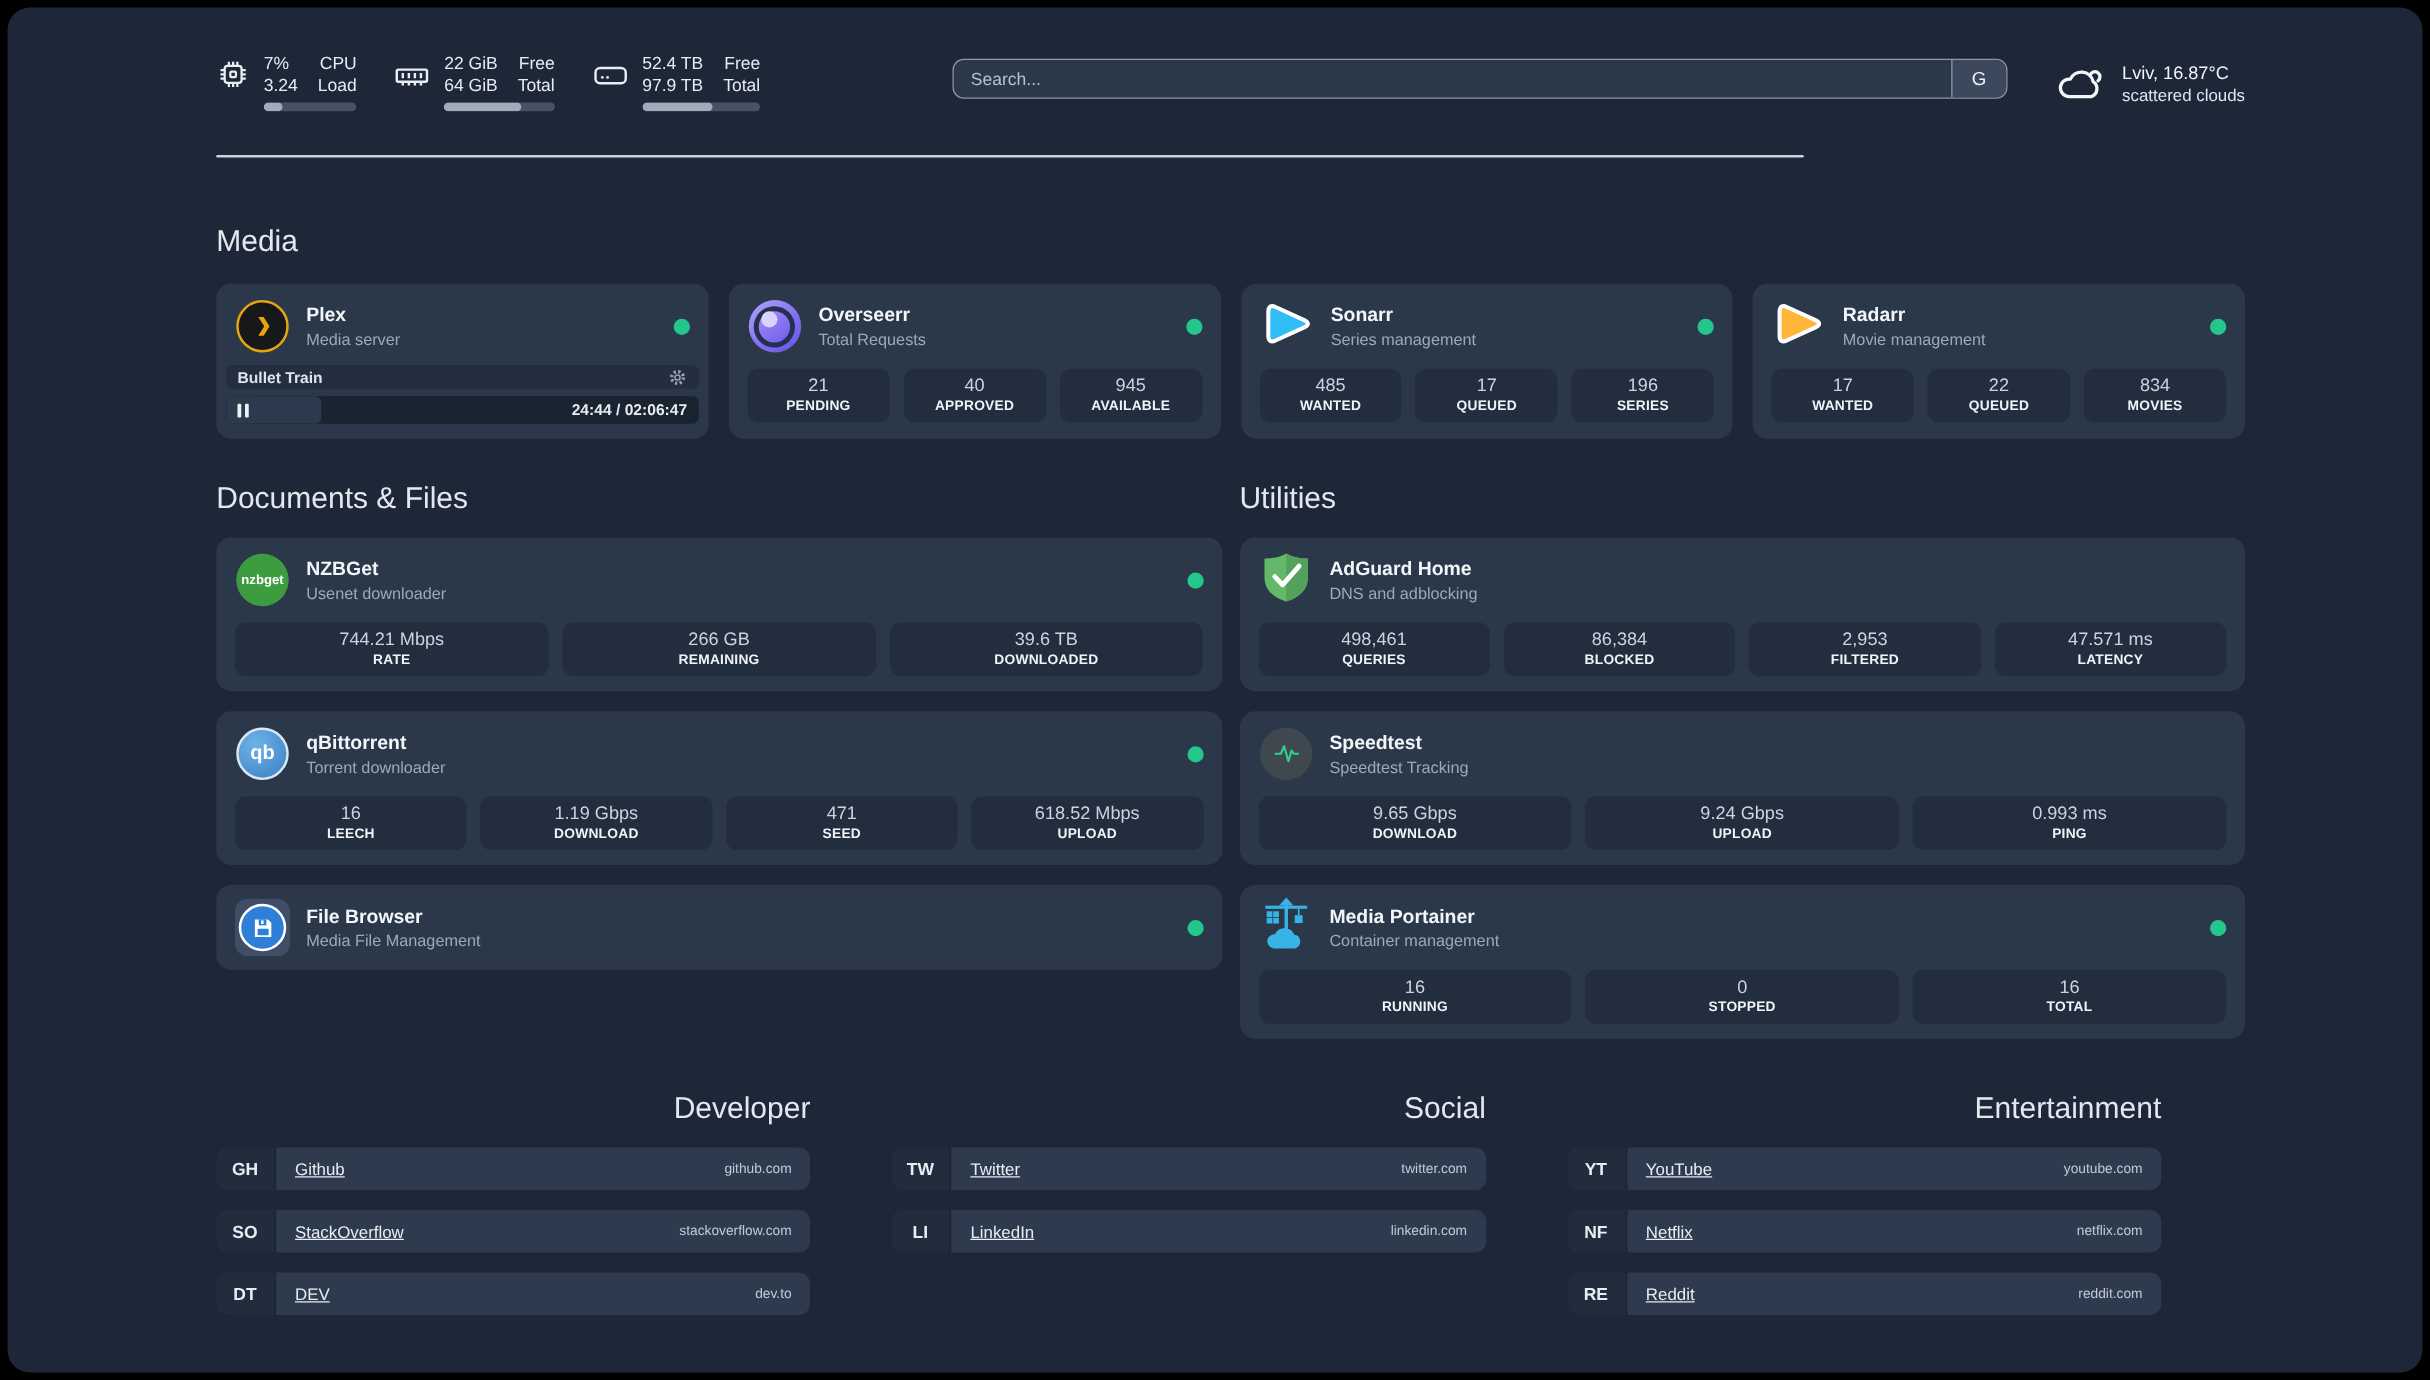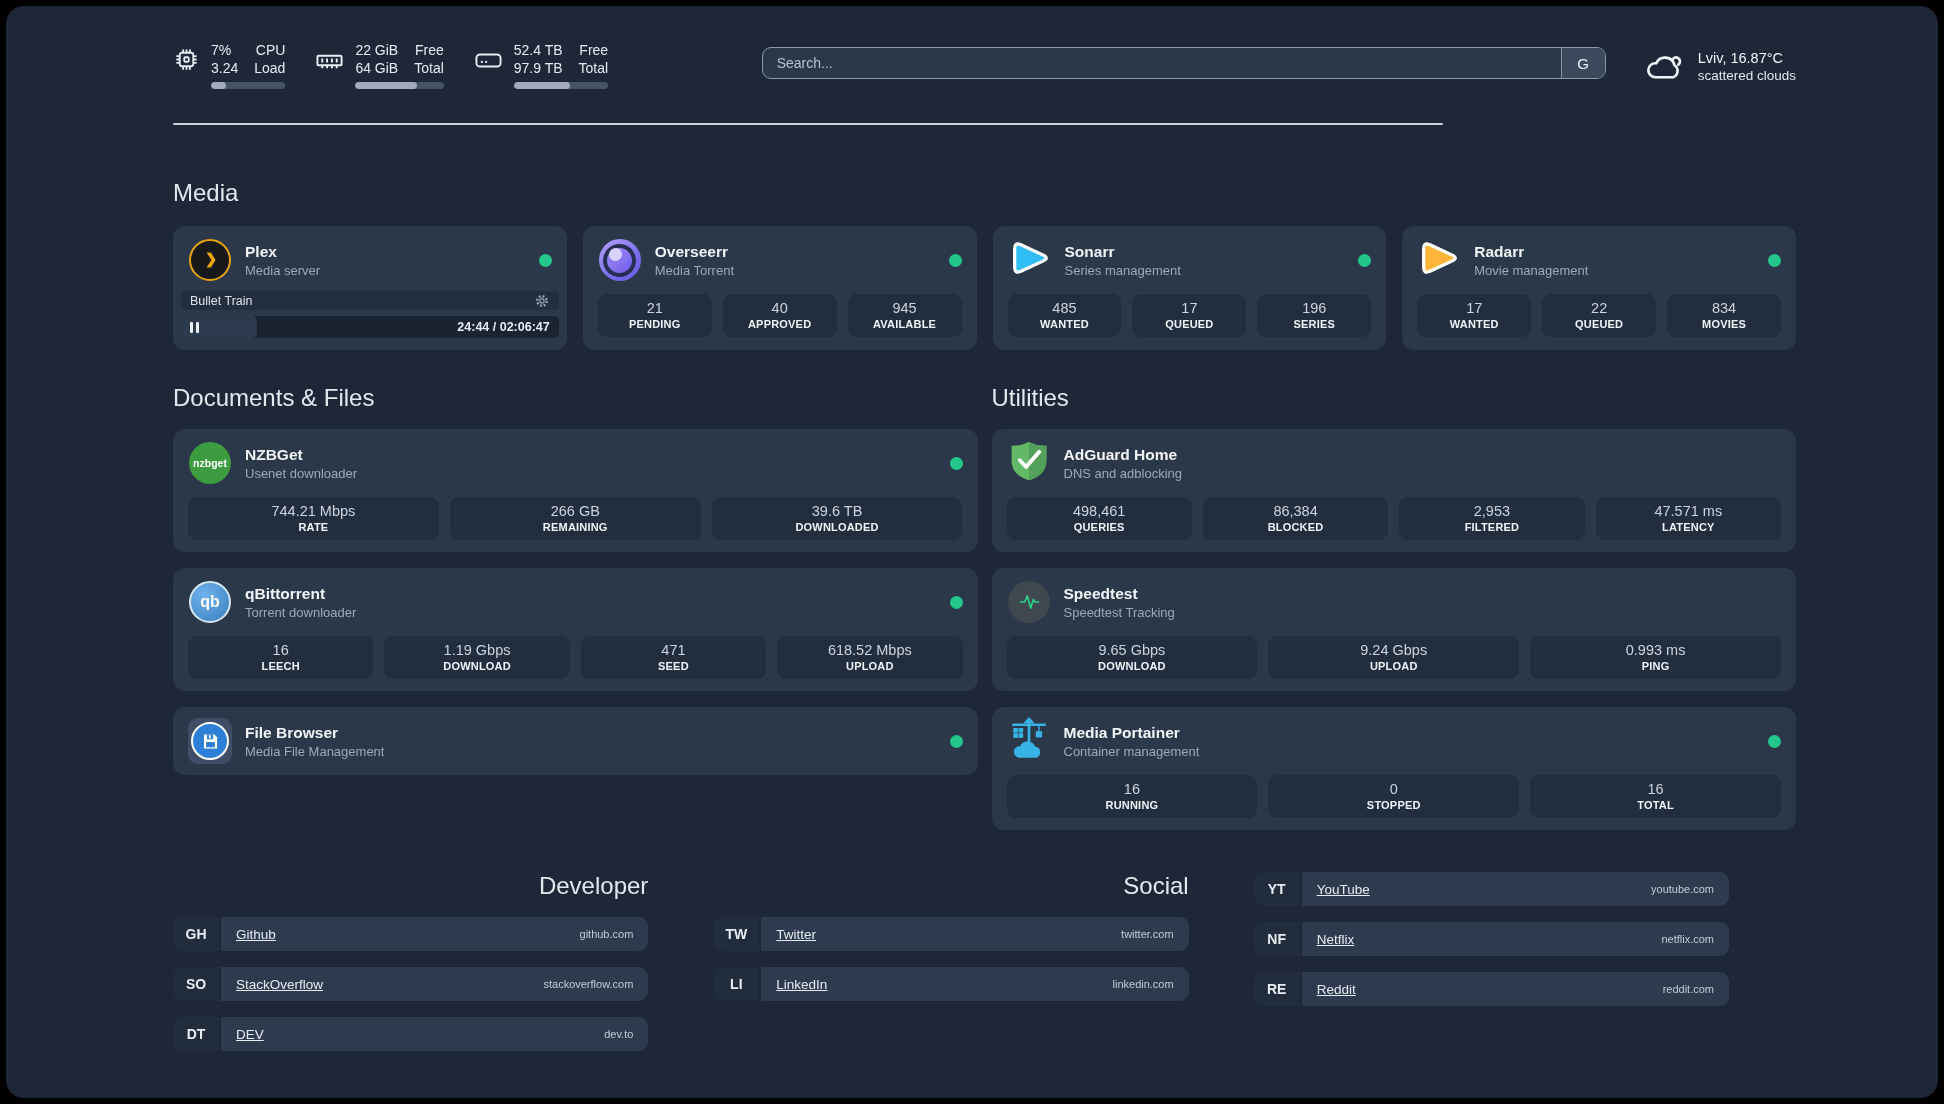--- a/index.html
+++ b/index.html
@@ -51,21 +51,21 @@
   .dot { width:13px; height:13px; background:#23c78b; border-radius:50%; margin-left:auto; flex:none; }
 
   .stats { display:flex; gap:11px; margin-top:12px; }
   .stat { flex:1; background:#222d3e; border-radius:9px; text-align:center; padding:6px 4px 7px; }
   .stat-v { font-size:14.5px; color:#ccd5df; }
   .stat-l { font-size:11px; font-weight:700; color:#f0f4f8; letter-spacing:.2px; margin-top:2px; }
 
   
   .player { margin:9px -7px 0; }
   .ptrack { height:19px; background:#232e3f; border-radius:5px; display:flex; align-items:center;
-            justify-content:space-between; padding:0 9px; font-size:12.5px; color:#dde4ec; }
+            justify-content:space-between; padding:0 9px; font-size:12.5px; color:#dde4ec;font-weight:bold; }
   .pbar { margin-top:6px; height:22px; background:#1a2330; border-radius:5px; position:relative; overflow:hidden; }
   .pfill { height:100%; background:#2c3a4e; border-radius:5px; display:flex; align-items:center; padding-left:9px; }
   .pause { display:flex; gap:3px; }
   .pause i { display:block; width:3px; height:11px; background:#eef2f7; border-radius:1px; }
   .ptime { position:absolute; right:9px; top:0; height:100%; display:flex; align-items:center;
            font-size:12.5px; font-weight:600; color:#e6ecf3; }
   .gear { display:flex; cursor:pointer; }
 
   
   .icon-circle { width:42px; height:42px; border-radius:50%; display:flex; align-items:center; justify-content:center; position:relative; }
@@ -242,21 +242,21 @@
 
     <div class="card">
       <div class="chead">
         <span class="cicon">
           <span class="icon-circle ovs">
                 <span class="ovs-shine"></span>
               </span>
         </span>
         <div class="ctext">
           <span class="cname">Overseerr</span>
-          <span class="cdesc">Media Torrent</span>
+          <span class="cdesc">Total Requests</span>
         </div>
         <span class="dot"></span>
       </div>
       <div class="stats">
         <div class="stat">
           <div class="stat-v">21</div>
           <div class="stat-l">PENDING</div>
         </div>
         <div class="stat">
           <div class="stat-v">40</div>
@@ -571,20 +571,21 @@
       <div class="bm-row">
         <span class="bm-abbr">LI</span>
         <span class="bm-body">
           <span class="bm-name">LinkedIn</span>
           <span class="bm-domain">linkedin.com</span>
         </span>
       </div>
     </div>
 
     <div class="bm-col">
+      <div class="sec-title">Entertainment</div>
       <div class="bm-row">
         <span class="bm-abbr">YT</span>
         <span class="bm-body">
           <span class="bm-name">YouTube</span>
           <span class="bm-domain">youtube.com</span>
         </span>
       </div>
       <div class="bm-row">
         <span class="bm-abbr">NF</span>
         <span class="bm-body">

